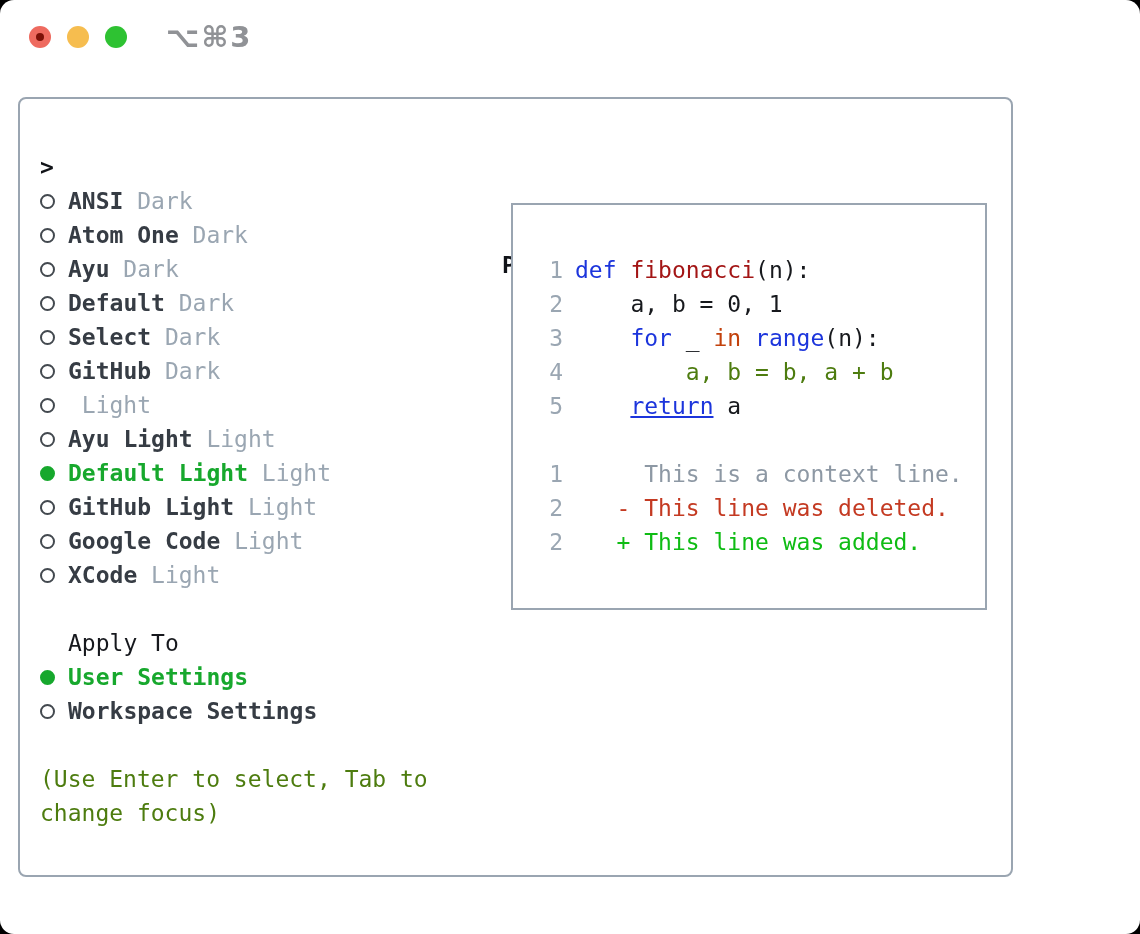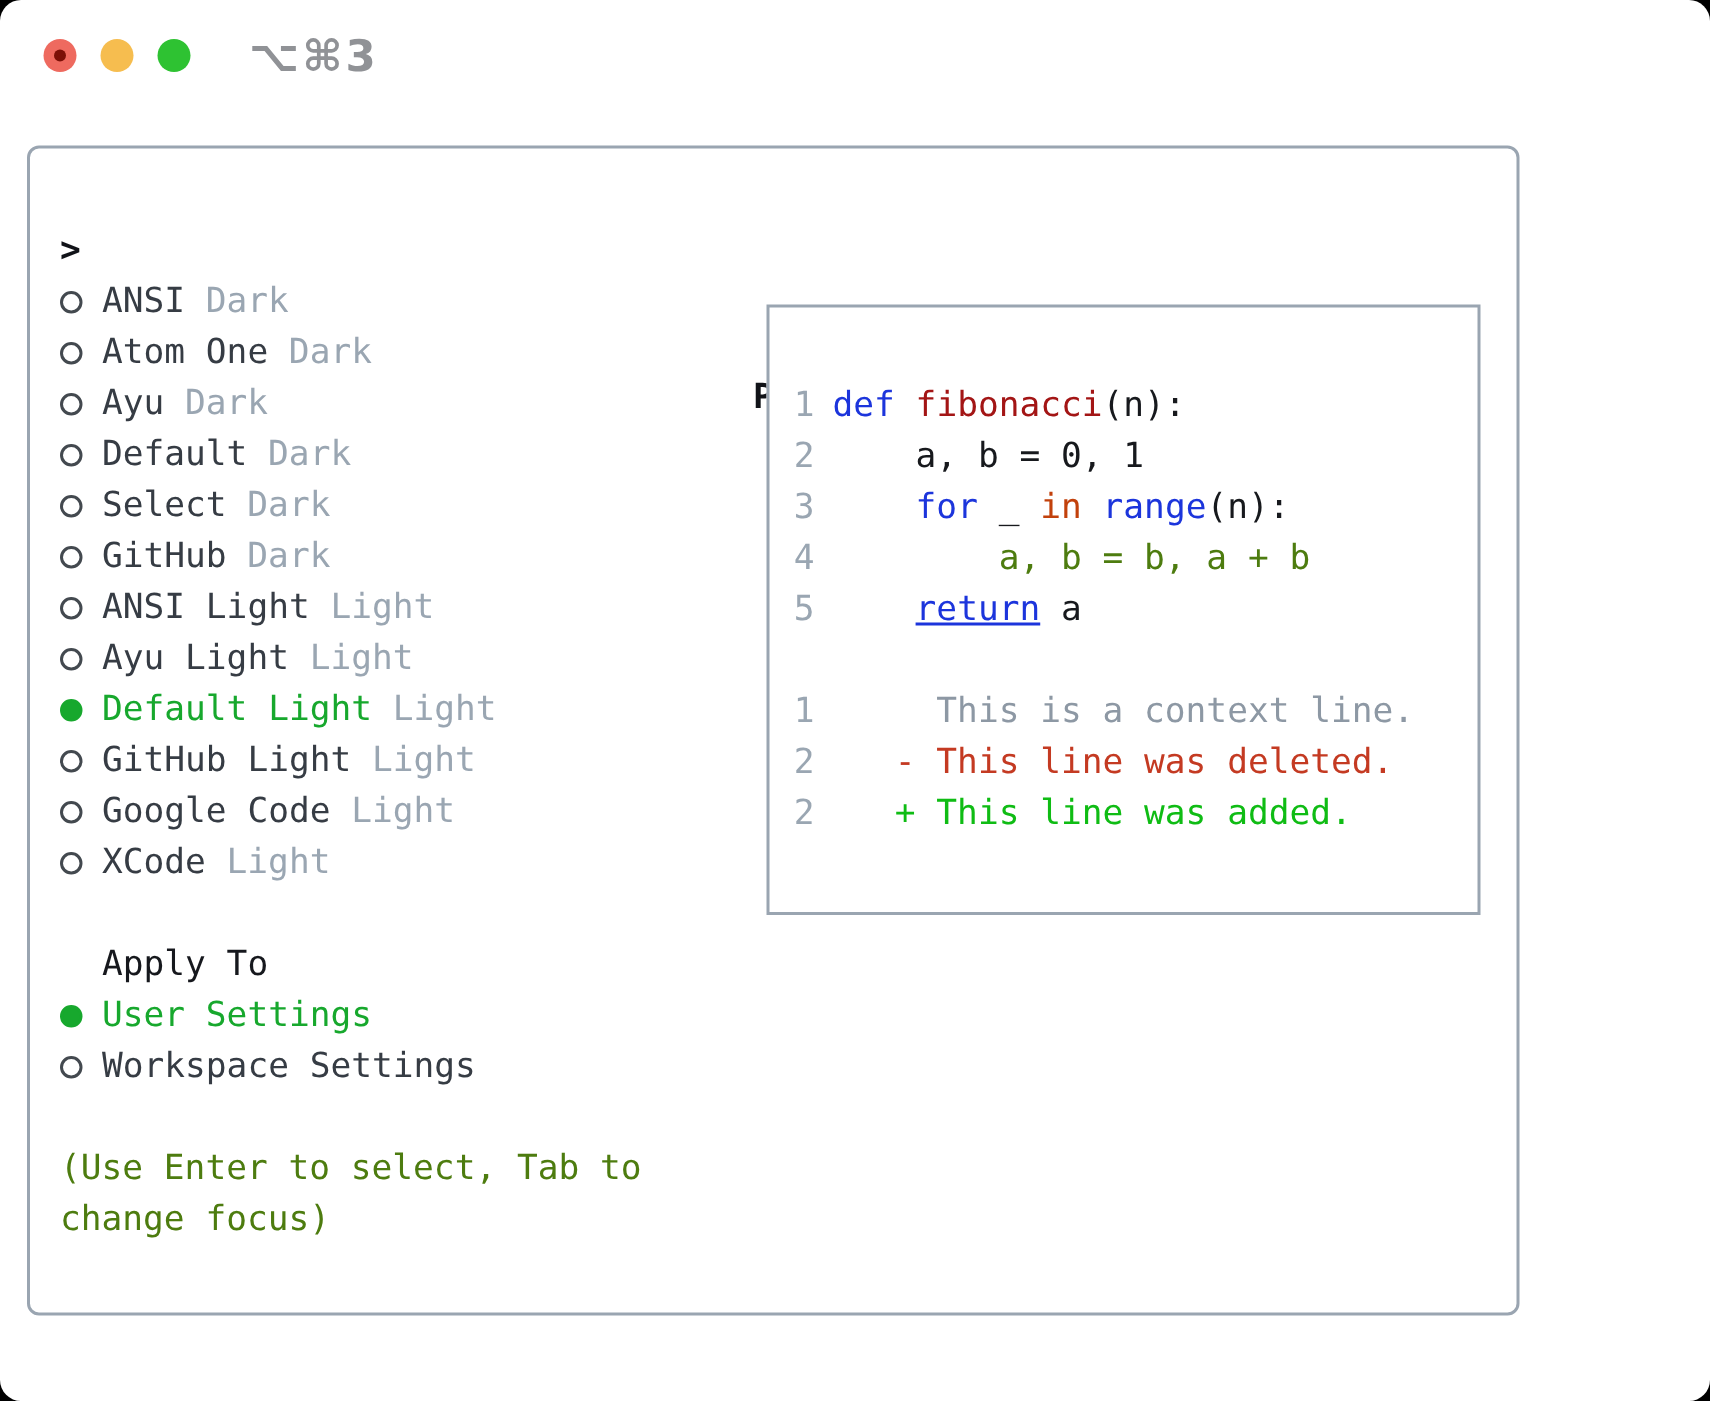--- a/index.html
+++ b/index.html
@@ -37,36 +37,36 @@
   .leftcol { position:absolute; left:20px; top:51px; width:440px; font-size:23px; }
   .row { display:flex; align-items:center; height:34px; line-height:34px; white-space:pre; }
   .spacer { height:34px; }
   .prompt { display:inline-block; width:28px; font-weight:700; color:#111318; }
   .htitle { font-weight:700; color:#111318; }
   .bullet {
     flex:0 0 auto; width:15px; height:15px; border-radius:50%;
     border:2px solid #43494f; margin-right:13px; background:transparent;
   }
   .bullet.filled { border-color:#17a82d; background:#17a82d; }
-  .iname { color:#363c44; }
+  .iname { color:#363c44;font-weight:bold; }
   .itag  { color:#9aa6b2; margin-left:13.8px; }
   .row.selected .iname { color:#17a82d; }
   .applytitle { padding-left:28px; color:#16181d; height:34px; line-height:34px; }
   .hint { margin-top:0; width:430px; color:#4d7c0f; line-height:34px; }
 
   
   .preview-title {
     position:absolute; left:482px; top:149px; height:34px; line-height:34px;
     font-size:23px; font-weight:700; color:#111318;
   }
   .preview-box {
     position:absolute; left:491px; top:104px; width:476px; height:407px;
     border:2px solid #9aa5b1; background:#fff; padding:48px 0 0 16px; overflow:hidden;
   }
-  .cline { height:34px; line-height:34px; font-size:23px; white-space:pre; }
+  .cline { height:34px; line-height:34px; font-size:23px; white-space:pre;margin-left:20px; }
   .lnum { display:inline-block; width:14px; text-align:right; margin-right:12px; color:#9aa6b2; }
 </style>
 </head>
 <body>
 
 <div class="window">
 
   <div class="titlebar">
     <span class="light close"></span>
     <span class="light minimize"></span>
@@ -81,21 +81,21 @@
         <span class="prompt">&gt;</span>
       </div>
 
       <div>
           <div class="row"><span class="bullet"></span><span class="iname">ANSI</span><span class="itag">Dark</span></div>
           <div class="row"><span class="bullet"></span><span class="iname">Atom One</span><span class="itag">Dark</span></div>
           <div class="row"><span class="bullet"></span><span class="iname">Ayu</span><span class="itag">Dark</span></div>
           <div class="row"><span class="bullet"></span><span class="iname">Default</span><span class="itag">Dark</span></div>
           <div class="row"><span class="bullet"></span><span class="iname">Select</span><span class="itag">Dark</span></div>
           <div class="row"><span class="bullet"></span><span class="iname">GitHub</span><span class="itag">Dark</span></div>
-          <div class="row"><span class="bullet"></span><span class="iname">ANSI Light</span><span class="itag">Light</span></div>
+          <div class="row"><span class="bullet"></span><span class="itag">Light</span></div>
           <div class="row"><span class="bullet"></span><span class="iname">Ayu Light</span><span class="itag">Light</span></div>
           <div class="row selected"><span class="bullet filled"></span><span class="iname">Default Light</span><span class="itag">Light</span></div>
           <div class="row"><span class="bullet"></span><span class="iname">GitHub Light</span><span class="itag">Light</span></div>
           <div class="row"><span class="bullet"></span><span class="iname">Google Code</span><span class="itag">Light</span></div>
           <div class="row"><span class="bullet"></span><span class="iname">XCode</span><span class="itag">Light</span></div>
         </div>
 
       <div class="spacer"></div>
 
       <div class="applytitle">Apply To</div>

